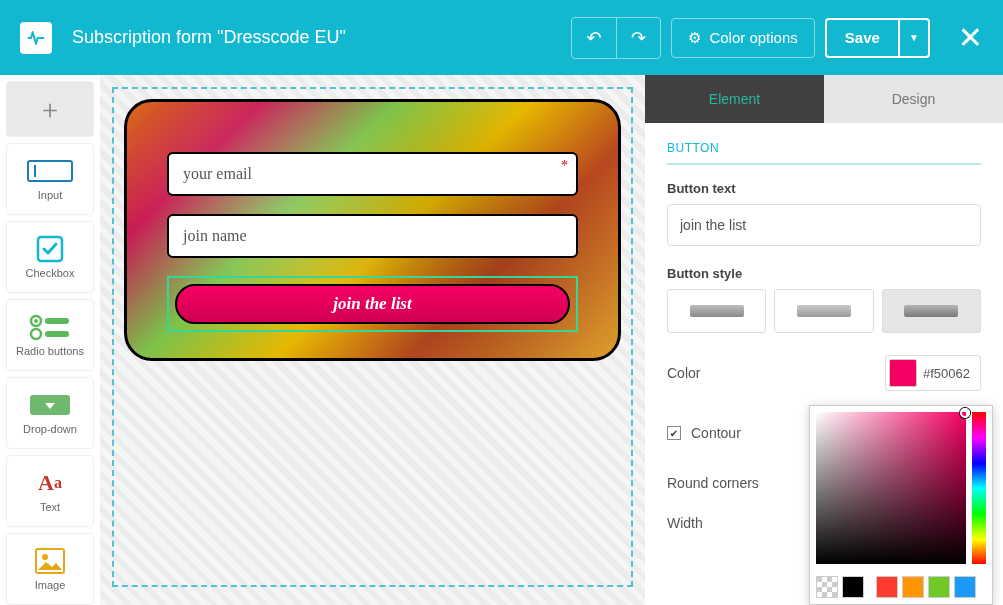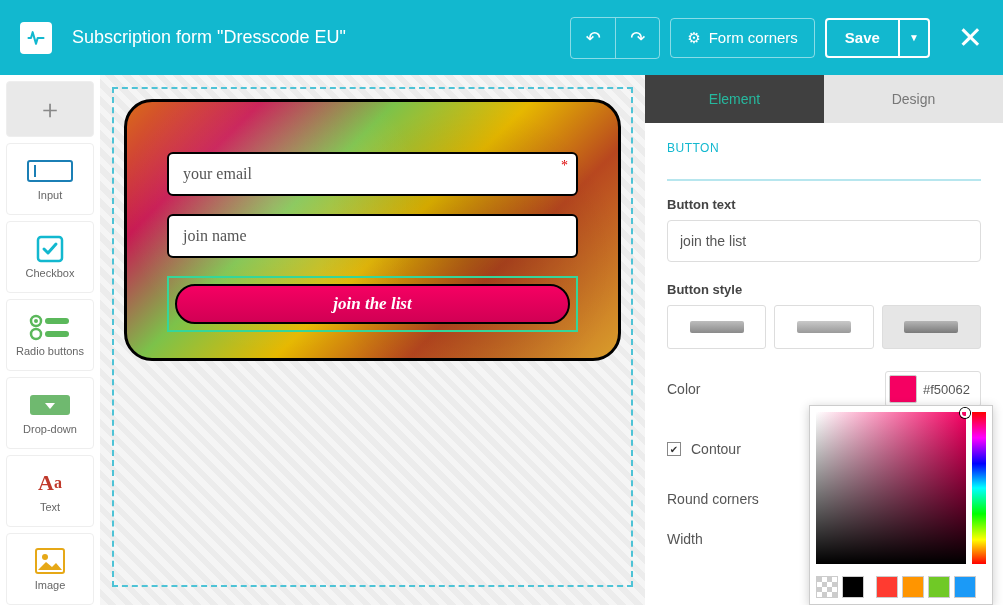--- a/index.html
+++ b/index.html
@@ -39,21 +39,21 @@
   .field .req { color: #d00; position: absolute; right: 8px; top: 4px; font-size: 14px; }
   .sel-wrap { border: 2px solid #35d69a; padding: 6px; position: relative; z-index: 1; }
   .join-btn { width: 100%; background: linear-gradient(#f50062,#d10054); border: 2px solid #000; border-radius: 22px; height: 40px; color: #fff; font-family: Georgia, serif; font-style: italic; font-weight: bold; font-size: 17px; cursor: pointer; }
 
   
   .panel { width: 358px; background: #fff; display: flex; flex-direction: column; position: relative; }
   .tabs { display: flex; }
   .tab { flex: 1; height: 48px; display: flex; align-items: center; justify-content: center; font-size: 14px; cursor: pointer; color: #777; background: #e5e5e5; }
   .tab.active { background: #404040; color: #26b89e; font-weight: 500; }
   .panel-body { padding: 18px 22px; overflow: visible; }
-  .section-h { color: #12b8cf; font-size: 12px; letter-spacing: 0.5px; border-bottom: 2px solid #b7e6ee; padding-bottom: 24px; margin-bottom: 16px; }
+  .section-h { color: #12b8cf; font-size: 12px; letter-spacing: 0.5px; border-bottom: 2px solid #b7e6ee; padding-bottom: 8px; margin-bottom: 16px; }
   .plabel { font-size: 13px; font-weight: 600; color: #444; margin-bottom: 8px; }
   .text-input { width: 100%; height: 42px; border: 1px solid #ddd; border-radius: 4px; padding: 0 12px; font-size: 14px; color: #555; margin-bottom: 20px; }
   .style-row { display: flex; gap: 8px; margin-bottom: 22px; }
   .style-opt { flex: 1; height: 44px; border: 1px solid #ddd; border-radius: 3px; display: flex; align-items: center; justify-content: center; cursor: pointer; }
   .style-opt.sel { background: #e6e6e6; }
   .style-bar { width: 54px; height: 12px; border-radius: 2px; }
   .sb1 { background: linear-gradient(#bdbdbd,#8a8a8a); }
   .sb2 { background: linear-gradient(#c9c9c9,#9a9a9a); }
   .sb3 { background: linear-gradient(#b5b5b5,#7a7a7a); }
 
@@ -81,21 +81,21 @@
       </svg>
   </div>
   <div class="title">Subscription form "Dresscode EU"</div>
   <div class="hdr-group">
     <div class="icon-btn-group">
       <button>↶</button>
       <button>↷</button>
     </div>
     <button class="form-options">
       <span>⚙</span>
-      <span>Form corners</span>
+      <span>Color options</span>
     </button>
     <div class="save-group">
       <button class="save-btn">Save</button>
       <button class="save-caret">▼</button>
     </div>
     <span class="close-x">✕</span>
   </div>
 </div>
 
 <div class="body">

